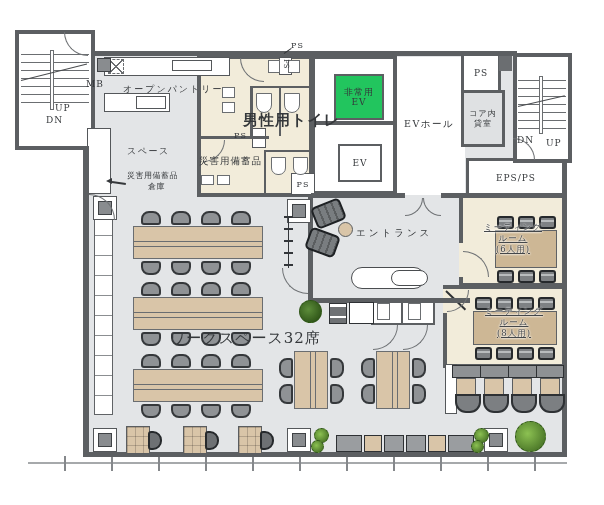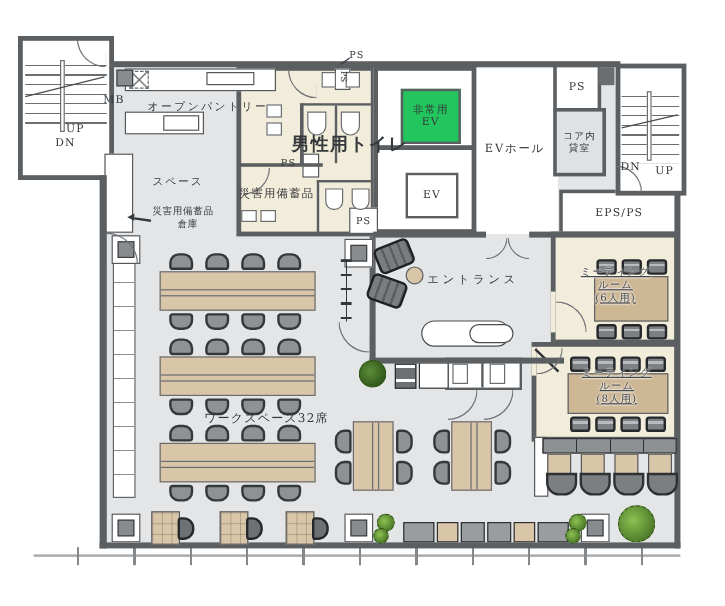--- a/index.html
+++ b/index.html
@@ -249,21 +249,21 @@
   <div class="lbl halo cen colflex" style="left:481px;top:219px;width:64px;height:38px;font-size:8.5px;line-height:11px;white-space:normal;">
     <span>ミーティング</span>
     <span>ルーム</span>
     <span>(6人用)</span>
   </div>
   <div class="lbl halo cen colflex" style="left:471px;top:302px;width:86px;height:40px;font-size:8.5px;line-height:11px;white-space:normal;">
     <span>ミーティング</span>
     <span>ルーム</span>
     <span>(8人用)</span>
   </div>
-  <div class="lbl" style="left:170px;top:342px;font-size:10px;letter-spacing:1px;">ワークスペース32席</div>
+  <div class="lbl" style="left:170px;top:329px;font-size:15px;letter-spacing:1px;">ワークスペース32席</div>
 
 <div class="tbl-long" style="left: 133px; top: 226px;"></div>
     <div class="chair" style="left: 141px; top: 211px;"></div>
     <div class="chair down" style="left: 141px; top: 261px;"></div>
     <div class="chair" style="left: 171px; top: 211px;"></div>
     <div class="chair down" style="left: 171px; top: 261px;"></div>
     <div class="chair" style="left: 201px; top: 211px;"></div>
     <div class="chair down" style="left: 201px; top: 261px;"></div>
     <div class="chair" style="left: 231px; top: 211px;"></div>
     <div class="chair down" style="left: 231px; top: 261px;"></div>

